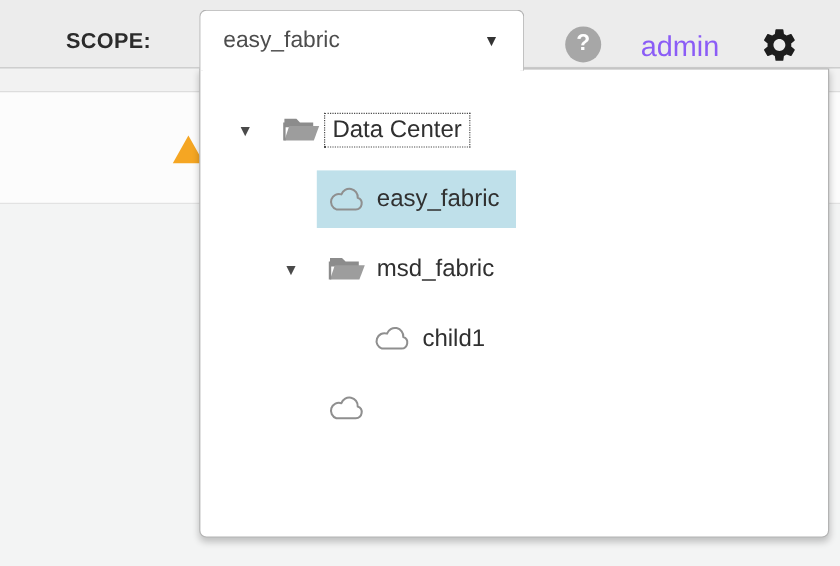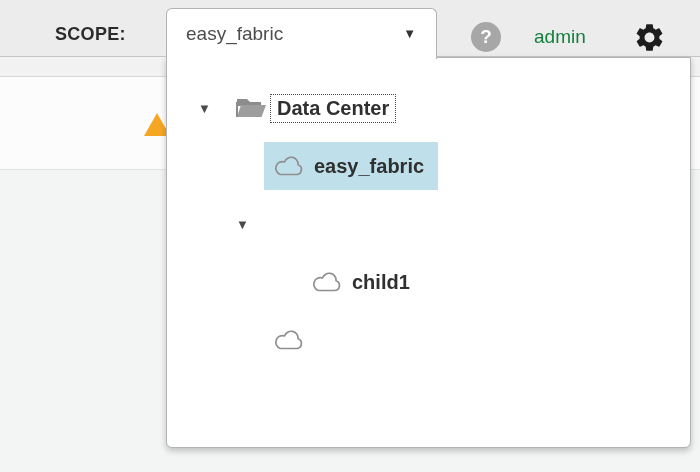--- a/index.html
+++ b/index.html
@@ -43,21 +43,21 @@
     font-size:13px; color:#333333;
   }
   .help-icon {
     position:absolute; left:471px; top:22px; width:30px; height:30px;
     background:#a7a7a7; border-radius:50%; z-index:2;
     color:#ffffff; font-size:19px; font-weight:bold;
     text-align:center; line-height:30px;
   }
   .user-name {
     position:absolute; left:534px; top:26px;
-    font-size:19px; color:#15803d; z-index:2;
+    font-size:24px; color:#8b5cf6; z-index:2;
   }
   .gear-icon {
     position:absolute; left:633px; top:21px; width:33px; height:33px; z-index:2;
   }
 
   
   .warning-icon {
     position:absolute; left:144px; top:113px; width:0; height:0; z-index:2;
     border-left:13px solid transparent; border-right:13px solid transparent;
   }
@@ -75,21 +75,21 @@
   .tree { position:absolute; left:31px; top:26px; right:8px; }
   .tree-row { display:flex; align-items:center; height:48px; margin-bottom:10px; cursor:pointer; }
   .tree-row.level-1 { padding-left:38px; }
   .tree-row.level-2 { padding-left:76px;align-items:flex-end; }
   .tree-caret {
     width:28px; flex:0 0 28px; font-size:13px; color:#4a4a4a; text-align:left;
   }
   .tree-inner { display:flex; align-items:center; height:48px; padding:0 14px 0 9px; }
   .tree-inner.selected { background:#bfe0ea; }
   .tree-icon { width:34px; flex:0 0 34px; display:flex; align-items:center; }
-  .tree-label { font-size:20px; color:#303030; margin-left:7px; white-space:nowrap;font-weight:bold; }
+  .tree-label { font-size:20px; color:#303030; margin-left:7px; white-space:nowrap; }
   .tree-label.focused { border:1px dotted #4d4d4d; padding:2px 6px; margin-left:1px; }
 </style>
 </head>
 <body>
 
 <div class="topbar"></div>
 <div class="substrip"></div>
 <div class="whiteband"></div>
 
 <div class="scope-label">SCOPE:</div>
@@ -131,20 +131,30 @@
           <span class="tree-icon">
             <svg width="31" height="22" viewBox="0 0 31 22">
               <path d="M7.3 19.5h16.2a5 5 0 0 0 1.6-9.7A7 7 0 0 0 11.5 7 5 5 0 0 0 7.3 19.5z" fill="none" stroke="#8f8f8f" stroke-width="1.7" stroke-linejoin="round"></path>
             </svg>
           </span>
           <span class="tree-label">easy_fabric</span>
         </span>
       </div>
       <div class="tree-row level-1">
         <span class="tree-caret">▼</span>
+        <span class="tree-inner">
+          <span class="tree-icon">
+            <svg width="32" height="24" viewBox="0 0 32 24">
+              <path d="M2 3h10l3 3h11v4H2z" fill="#8c8c8c"></path>
+              <path d="M2 21L6 9h25l-4.5 12z" fill="#9d9d9d"></path>
+              <path d="M2 21V6" stroke="#8c8c8c" stroke-width="2"></path>
+            </svg>
+          </span>
+          <span class="tree-label">msd_fabric</span>
+        </span>
       </div>
       <div class="tree-row level-2">
         <span class="tree-caret"></span>
         <span class="tree-inner">
           <span class="tree-icon">
             <svg width="31" height="22" viewBox="0 0 31 22">
               <path d="M7.3 19.5h16.2a5 5 0 0 0 1.6-9.7A7 7 0 0 0 11.5 7 5 5 0 0 0 7.3 19.5z" fill="none" stroke="#8f8f8f" stroke-width="1.7" stroke-linejoin="round"></path>
             </svg>
           </span>
           <span class="tree-label">child1</span>

